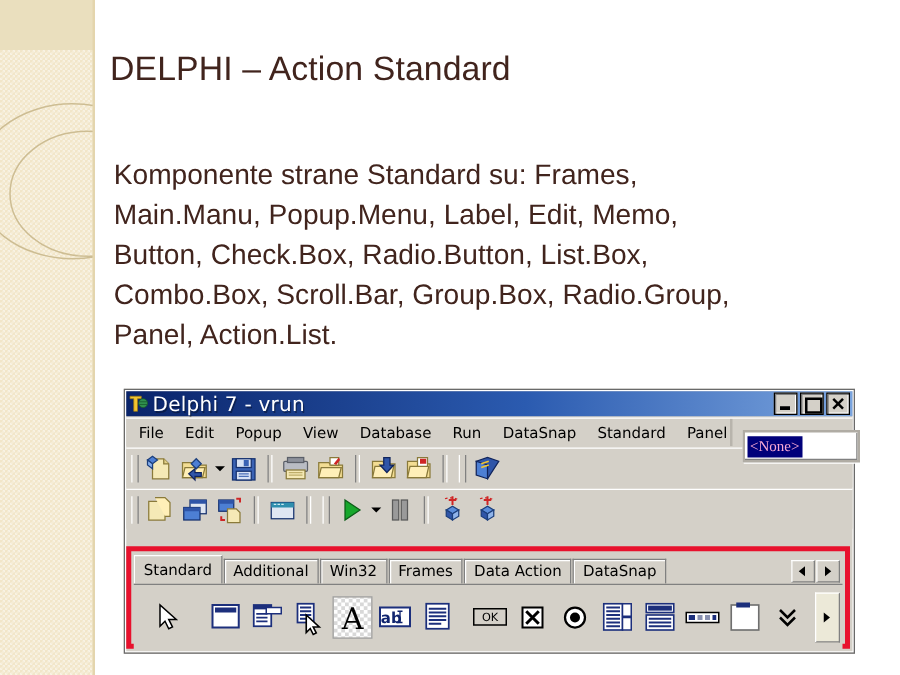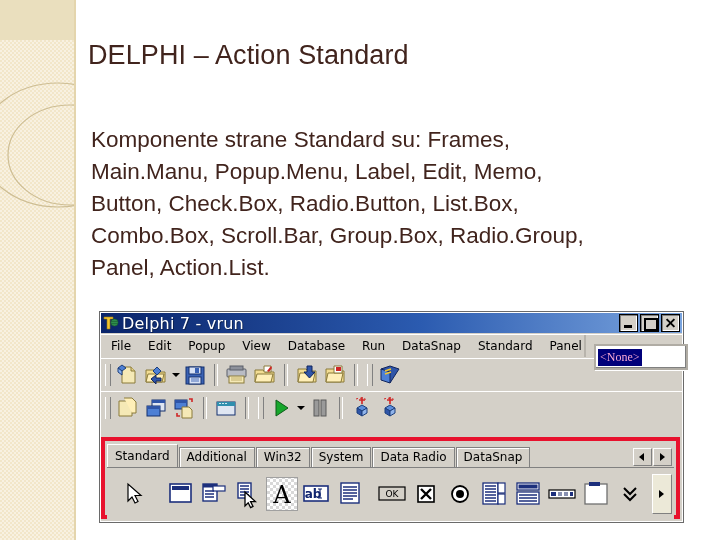--- a/index.html
+++ b/index.html
@@ -311,22 +311,22 @@
         </svg>
       </div>
     </div>
 
     <div class="palette">
 
       <div class="tabs">
         <div class="tab active">Standard</div>
         <div class="tab">Additional</div>
         <div class="tab">Win32</div>
-        <div class="tab">System</div>
-        <div class="tab">Data Radio</div>
+        <div class="tab">Frames</div>
+        <div class="tab">Data Action</div>
         <div class="tab">DataSnap</div>
         <div class="tabscroll">
           <div class="tsbtn l"></div>
           <div class="tsbtn r"></div>
         </div>
       </div>
 
       <div class="palrow">
         <div class="citem" style="margin-left:10px;">
           <svg width="30" height="32" viewBox="0 0 30 32">

